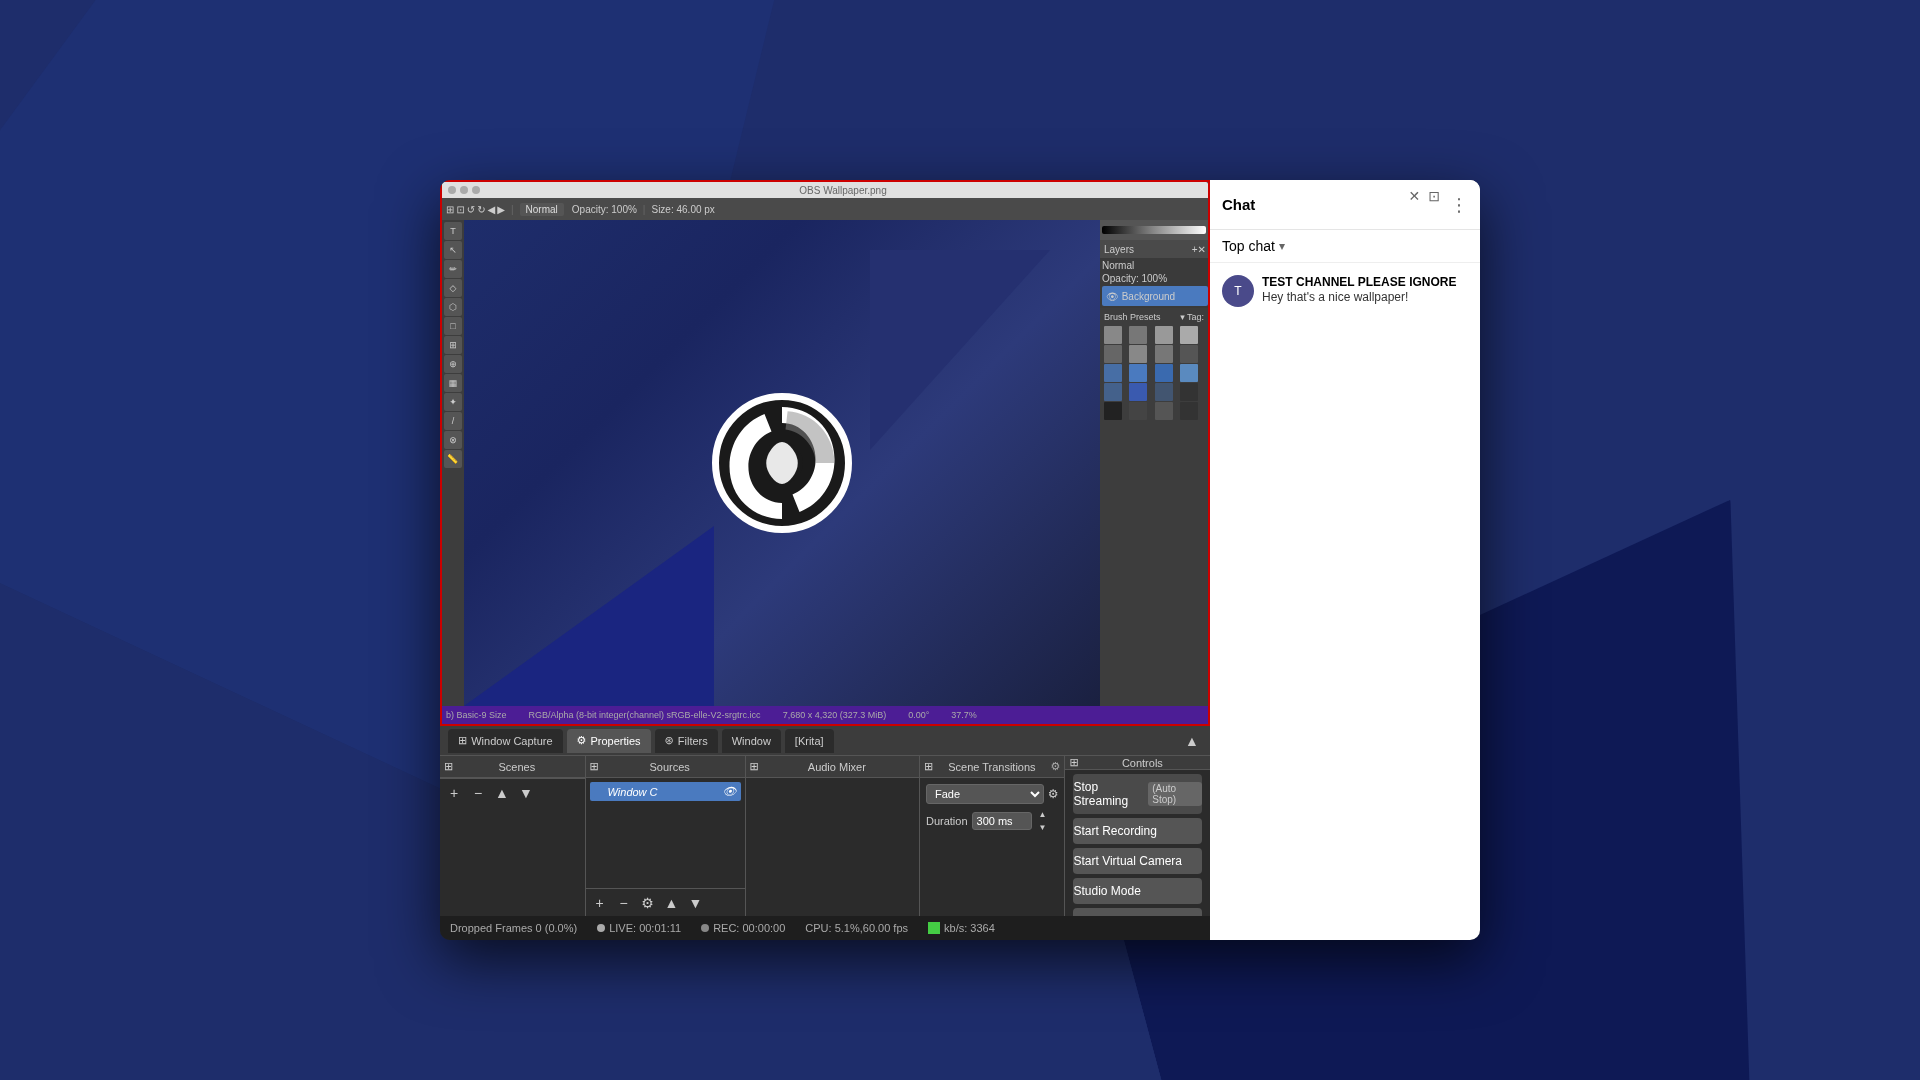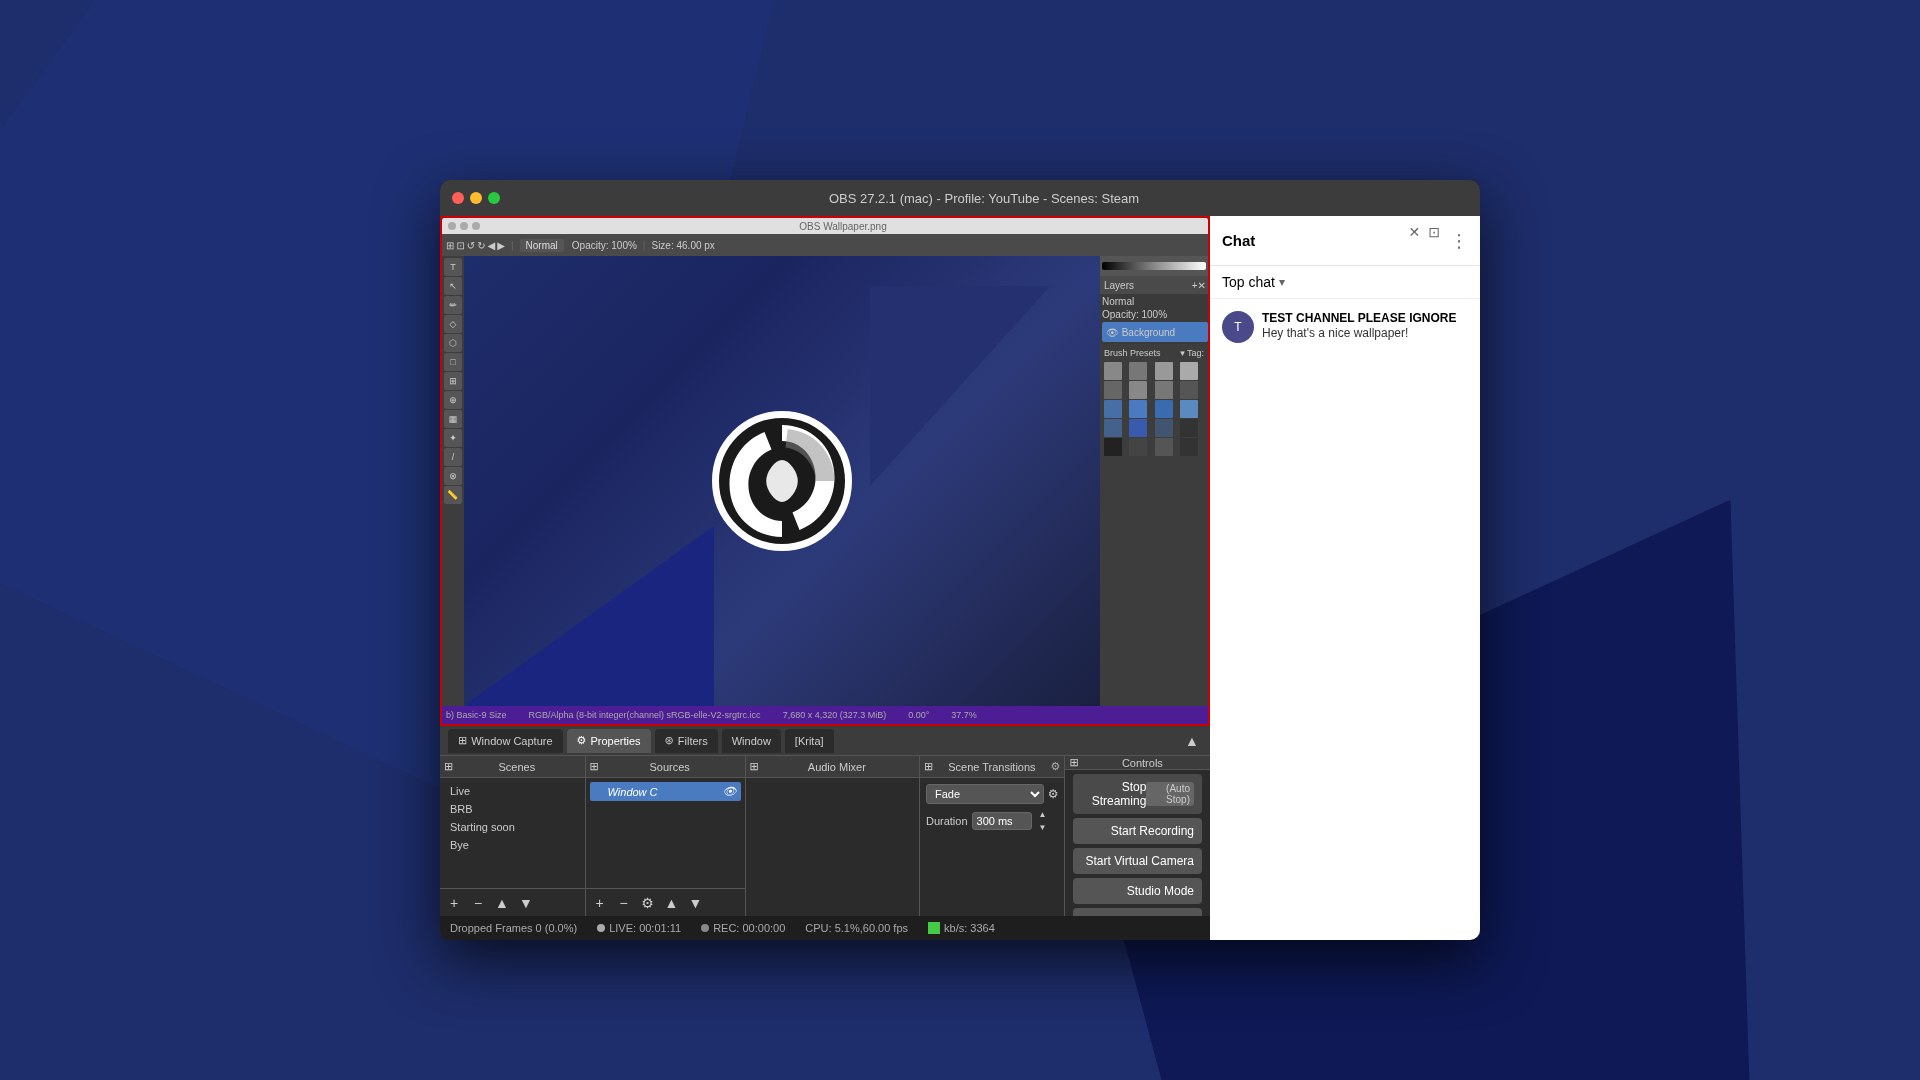--- a/index.html
+++ b/index.html
@@ -402,28 +402,28 @@
 
     .controls-buttons {
       padding: 4px 8px;
       display: flex;
       flex-direction: column;
       gap: 4px;
     }
 
     .ctrl-btn {
       width: 100%;
-      padding: 6px 8px;
+      padding: 6px 0;
       background: #555;
       border: none;
       border-radius: 4px;
       color: #fff;
       font-size: 12px;
       cursor: pointer;
-      text-align: right;
+      text-align: left;
     }
 
     .ctrl-btn.stop-streaming {
       display: flex;
       justify-content: space-between;
       align-items: center;
       background: #4a4a4a;
     }
 
     .auto-stop-badge {
@@ -632,28 +632,20 @@
   </style>
 </head>
 <body>
 
 <div class="desktop-bg"></div>
 
 <div class="window-wrapper" style="position:relative; z-index:10; margin-top:40px;">
 
   <div class="obs-window">
 
-    <div class="title-bar">
-      <div class="traffic-lights">
-        <div class="traffic-light close"></div>
-        <div class="traffic-light minimize"></div>
-        <div class="traffic-light maximize"></div>
-      </div>
-      <div class="title-bar-title">OBS 27.2.1 (mac) - Profile: YouTube - Scenes: Steam</div>
-    </div>
 
     <div style="display:flex; flex:1; overflow:hidden;">
 
       <div style="flex:1; display:flex; flex-direction:column; overflow:hidden;">
 
         <div style="flex:1; display:flex; flex-direction:column; overflow:hidden; border: 2px solid #cc0000; min-height:0;">
 
           <div class="krita-top-bar">
             <div class="krita-dot"></div>
             <div class="krita-dot"></div>
@@ -799,26 +791,20 @@
           <div class="obs-panels">
 
             <div class="panel">
               <div class="panel-header">
                 <div class="panel-header-with-icon" style="width:100%;">
                   <span>⊞</span>
                   <span>Scenes</span>
                   <span></span>
                 </div>
               </div>
-              <div class="panel-content">
-                <div class="scene-item">Live</div>
-                <div class="scene-item">BRB</div>
-                <div class="scene-item">Starting soon</div>
-                <div class="scene-item">Bye</div>
-              </div>
               <div class="panel-bottom-bar">
                 <button class="icon-btn">+</button>
                 <button class="icon-btn">−</button>
                 <button class="icon-btn">▲</button>
                 <button class="icon-btn">▼</button>
               </div>
             </div>
 
             <div class="panel sources-panel">
               <div class="panel-header">

